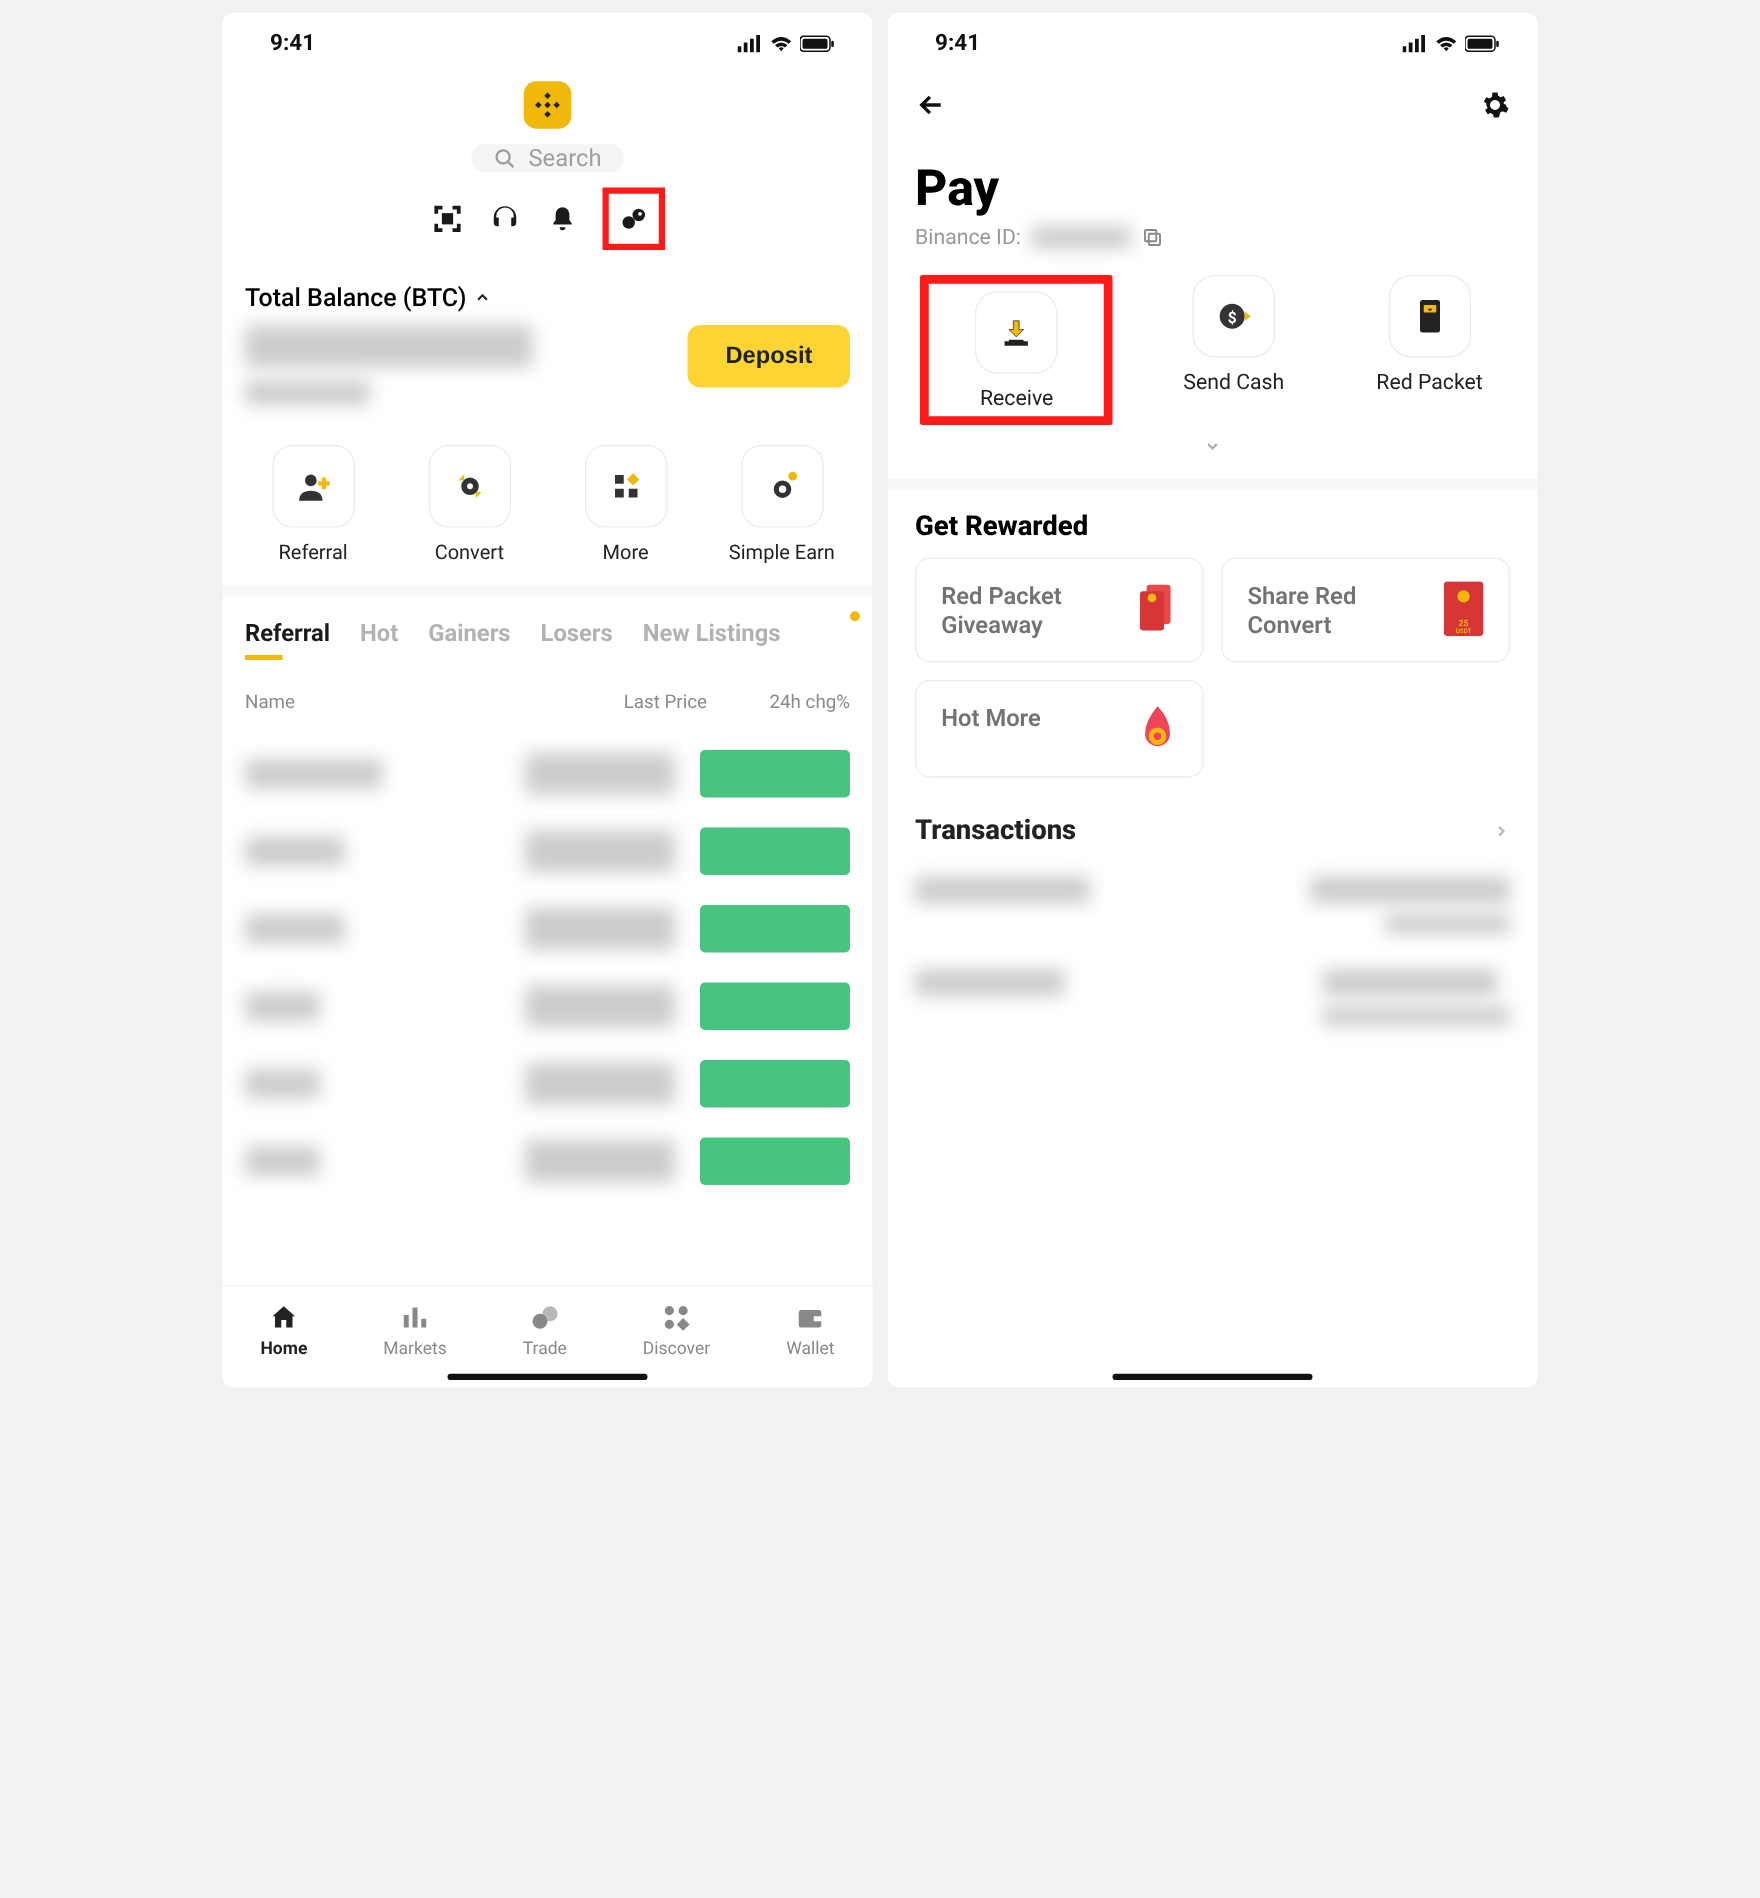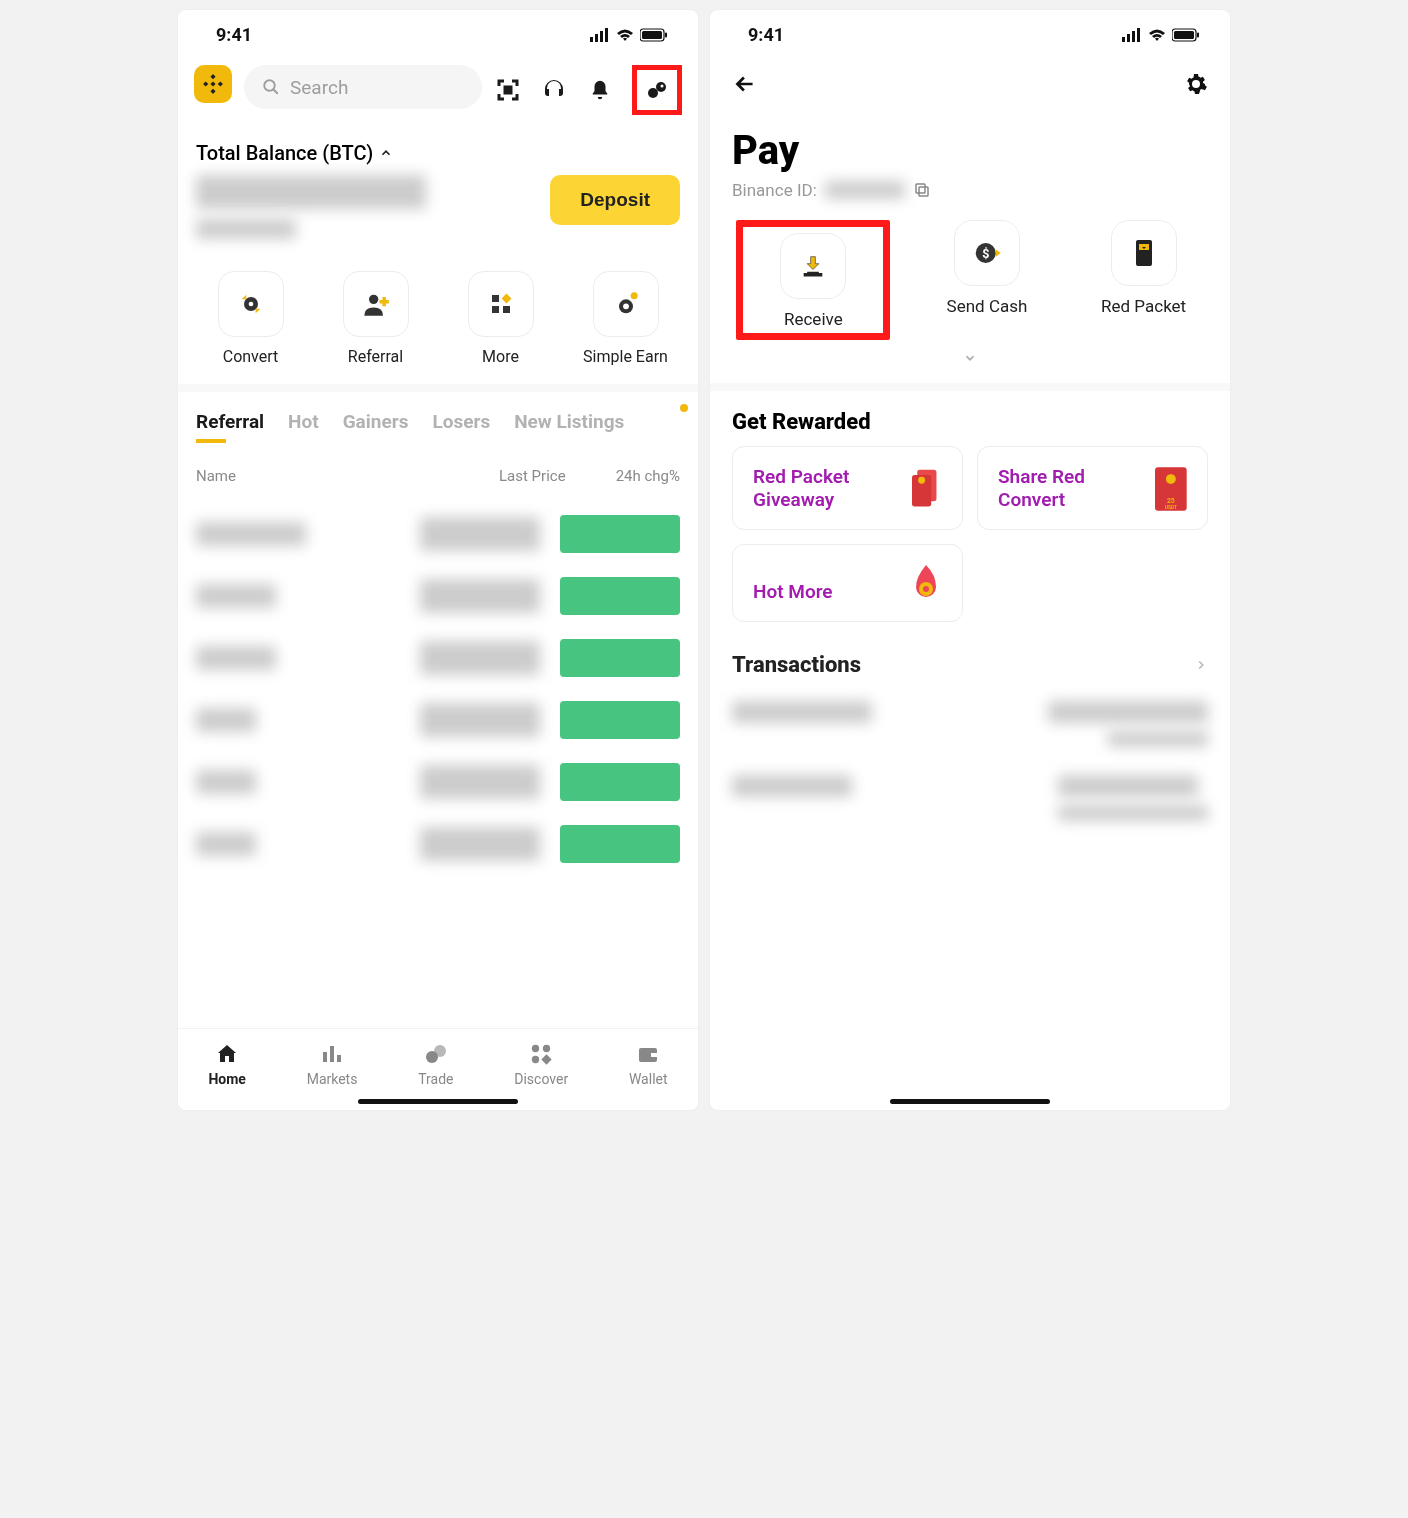--- a/index.html
+++ b/index.html
@@ -31,23 +31,24 @@
     padding: 14px 30px 8px 38px;
     font-size: 18px;
     font-weight: 700;
     color: #111;
   }
   .status-icons { display: flex; align-items: center; gap: 6px; }
 
   
   .header-left {
     display: flex;
-    align-items: flex-start;
+    align-items: center;
     padding: 12px 16px;
     gap: 12px;
+    flex-direction: column;
   }
   .logo {
     width: 38px; height: 38px;
     background: #f0b90b;
     border-radius: 10px;
     display:flex; align-items:center; justify-content:center;
   }
   .search-pill {
     flex: 1;
     background: #f5f5f5;
@@ -120,21 +121,21 @@
   .pay-actions { display:flex; justify-content:space-around; padding:6px 12px 4px; gap:8px;}
   .pay-act { text-align:center; width:120px;}
   .pay-circle { width:66px; height:66px; margin:0 auto 10px; border:1px solid #eaecef; border-radius:18px; display:flex; align-items:center; justify-content:center;}
   .pay-act-label { font-size:17px; color:#222;}
   .red-box-lg { border:7px solid #ff1a1a; padding:6px 10px 4px; border-radius:2px;}
 
   .chev-down { text-align:center; color:#999; font-size:18px; padding:4px 0 14px;}
 
   .pay-section-title { font-size:22px; font-weight:800; padding:18px 22px 12px;}
   .reward-grid { display:flex; gap:14px; padding:0 22px; flex-wrap:wrap;}
-  .reward-card { flex:1; min-width:220px; border:1px solid #eaecef; border-radius:12px; padding:18px 20px; display:flex; justify-content:space-between; align-items:flex-end; font-size:19px; font-weight:600; color:#a21caf;}
+  .reward-card { flex:1; min-width:220px; border:1px solid #eaecef; border-radius:12px; padding:18px 20px; display:flex; justify-content:space-between; align-items:flex-start; font-size:19px; font-weight:600; color:#737373;}
   .reward-card.half { flex:0 0 calc(50% - 7px);}
   .reward-card.single { flex:0 0 calc(50% - 7px);}
 
   .trans-header { display:flex; justify-content:space-between; align-items:center; padding:30px 22px 10px; font-size:22px; font-weight:800; color:#222;}
   .trans-row { display:flex; justify-content:space-between; padding:14px 22px;}
 
   .blur { filter: blur(7px); background:#ccc; border-radius:3px;}
 </style>
 </head>
 <body>
@@ -222,37 +223,37 @@
         <div class="blur" style="width:230px;height:34px;margin-bottom:10px;"></div>
         <div class="blur" style="width:100px;height:20px;"></div>
       </div>
       <button class="deposit-btn">Deposit</button>
     </div>
   </div>
 
   <div class="quick-row">
     <div class="quick-item">
       <div class="quick-circle">
+            <svg width="28" height="28" viewBox="0 0 24 24" fill="#333">
+              <circle cx="10" cy="8" r="4"></circle>
+              <path d="M2 22 Q2 15 10 15 Q18 15 18 22 Z"></path>
+              <path d="M19 6 v8 M15 10 h8" stroke="#f0b90b" stroke-width="3" fill="none"></path>
+            </svg>
+          </div>
+      <div class="quick-label">Referral</div>
+    </div>
+    <div class="quick-item">
+      <div class="quick-circle">
             <svg width="28" height="28" viewBox="0 0 24 24">
               <circle cx="12" cy="12" r="6" fill="#333"></circle>
               <circle cx="12" cy="12" r="2" fill="#fff"></circle>
               <path d="M4 8 L8 4 L8 8 Z M20 16 L16 20 L16 16 Z" fill="#f0b90b"></path>
             </svg>
           </div>
       <div class="quick-label">Convert</div>
-    </div>
-    <div class="quick-item">
-      <div class="quick-circle">
-            <svg width="28" height="28" viewBox="0 0 24 24" fill="#333">
-              <circle cx="10" cy="8" r="4"></circle>
-              <path d="M2 22 Q2 15 10 15 Q18 15 18 22 Z"></path>
-              <path d="M19 6 v8 M15 10 h8" stroke="#f0b90b" stroke-width="3" fill="none"></path>
-            </svg>
-          </div>
-      <div class="quick-label">Referral</div>
     </div>
     <div class="quick-item">
       <div class="quick-circle">
             <svg width="24" height="24" viewBox="0 0 24 24">
               <rect x="3" y="3" width="7" height="7" fill="#333"></rect>
               <rect x="3" y="14" width="7" height="7" fill="#333"></rect>
               <rect x="14" y="14" width="7" height="7" fill="#333"></rect>
               <rect x="14" y="3" width="7" height="7" fill="#f0b90b" transform="rotate(45 17.5 6.5)"></rect>
             </svg>
           </div>

